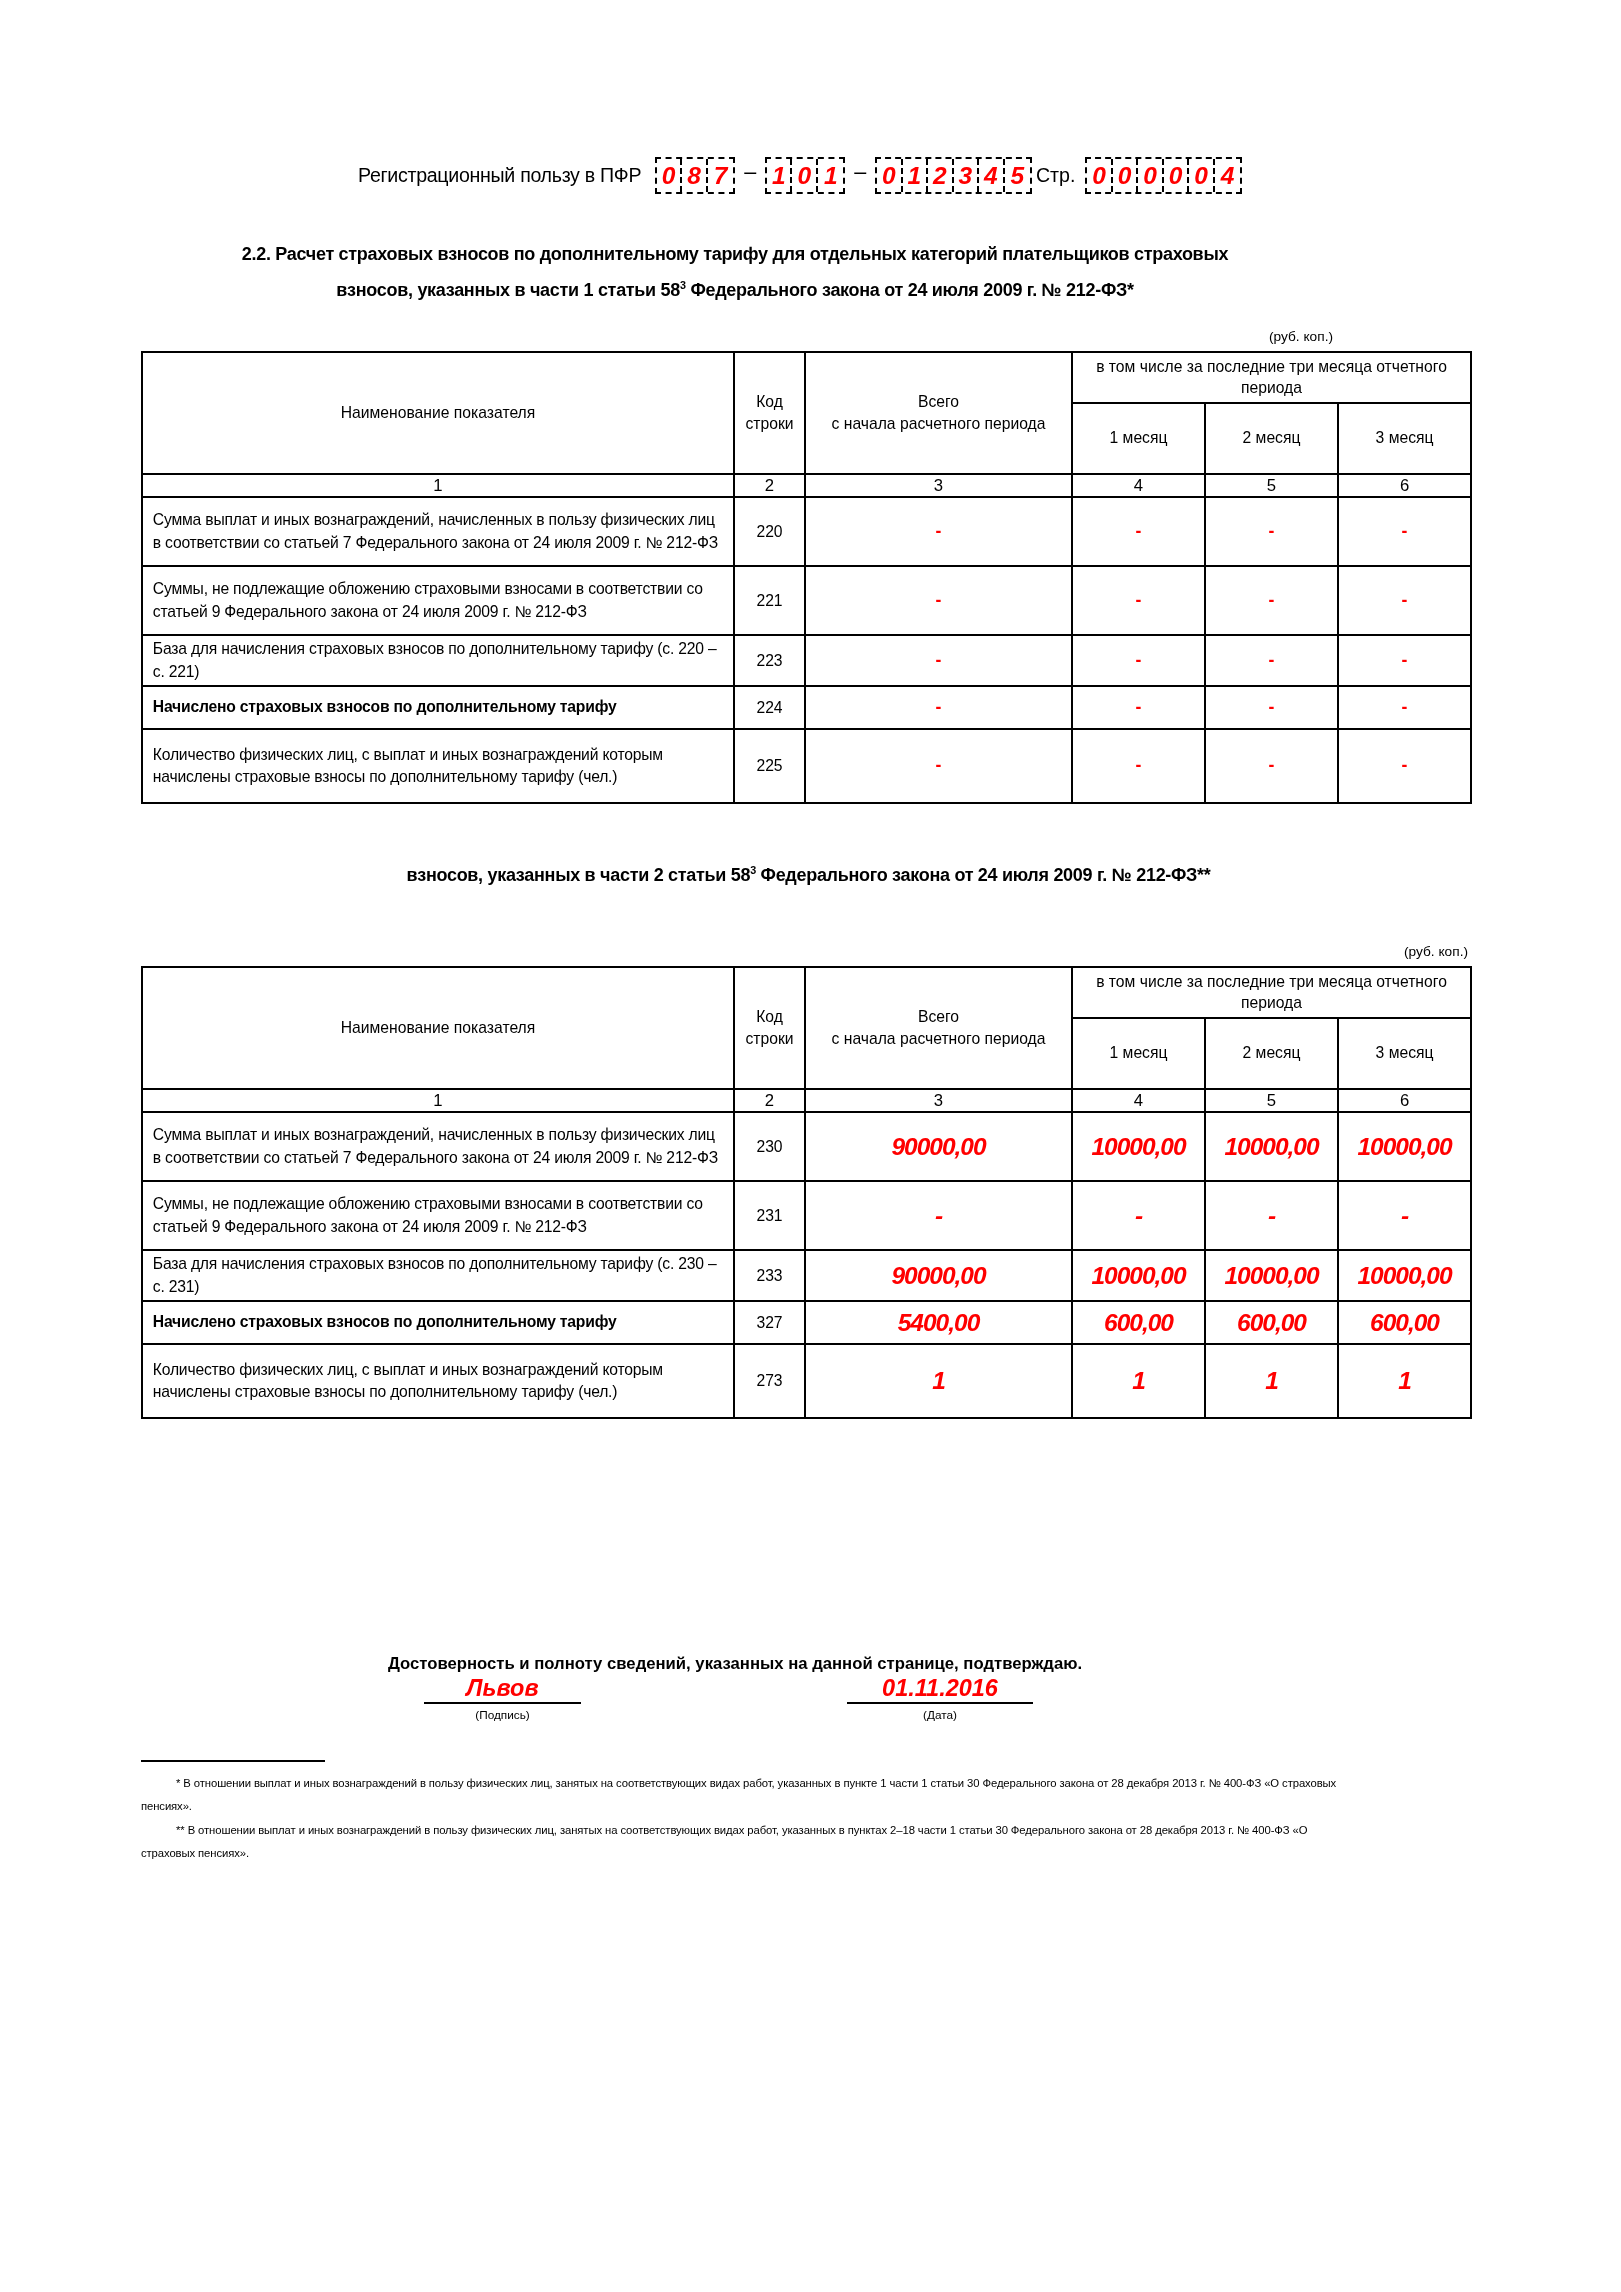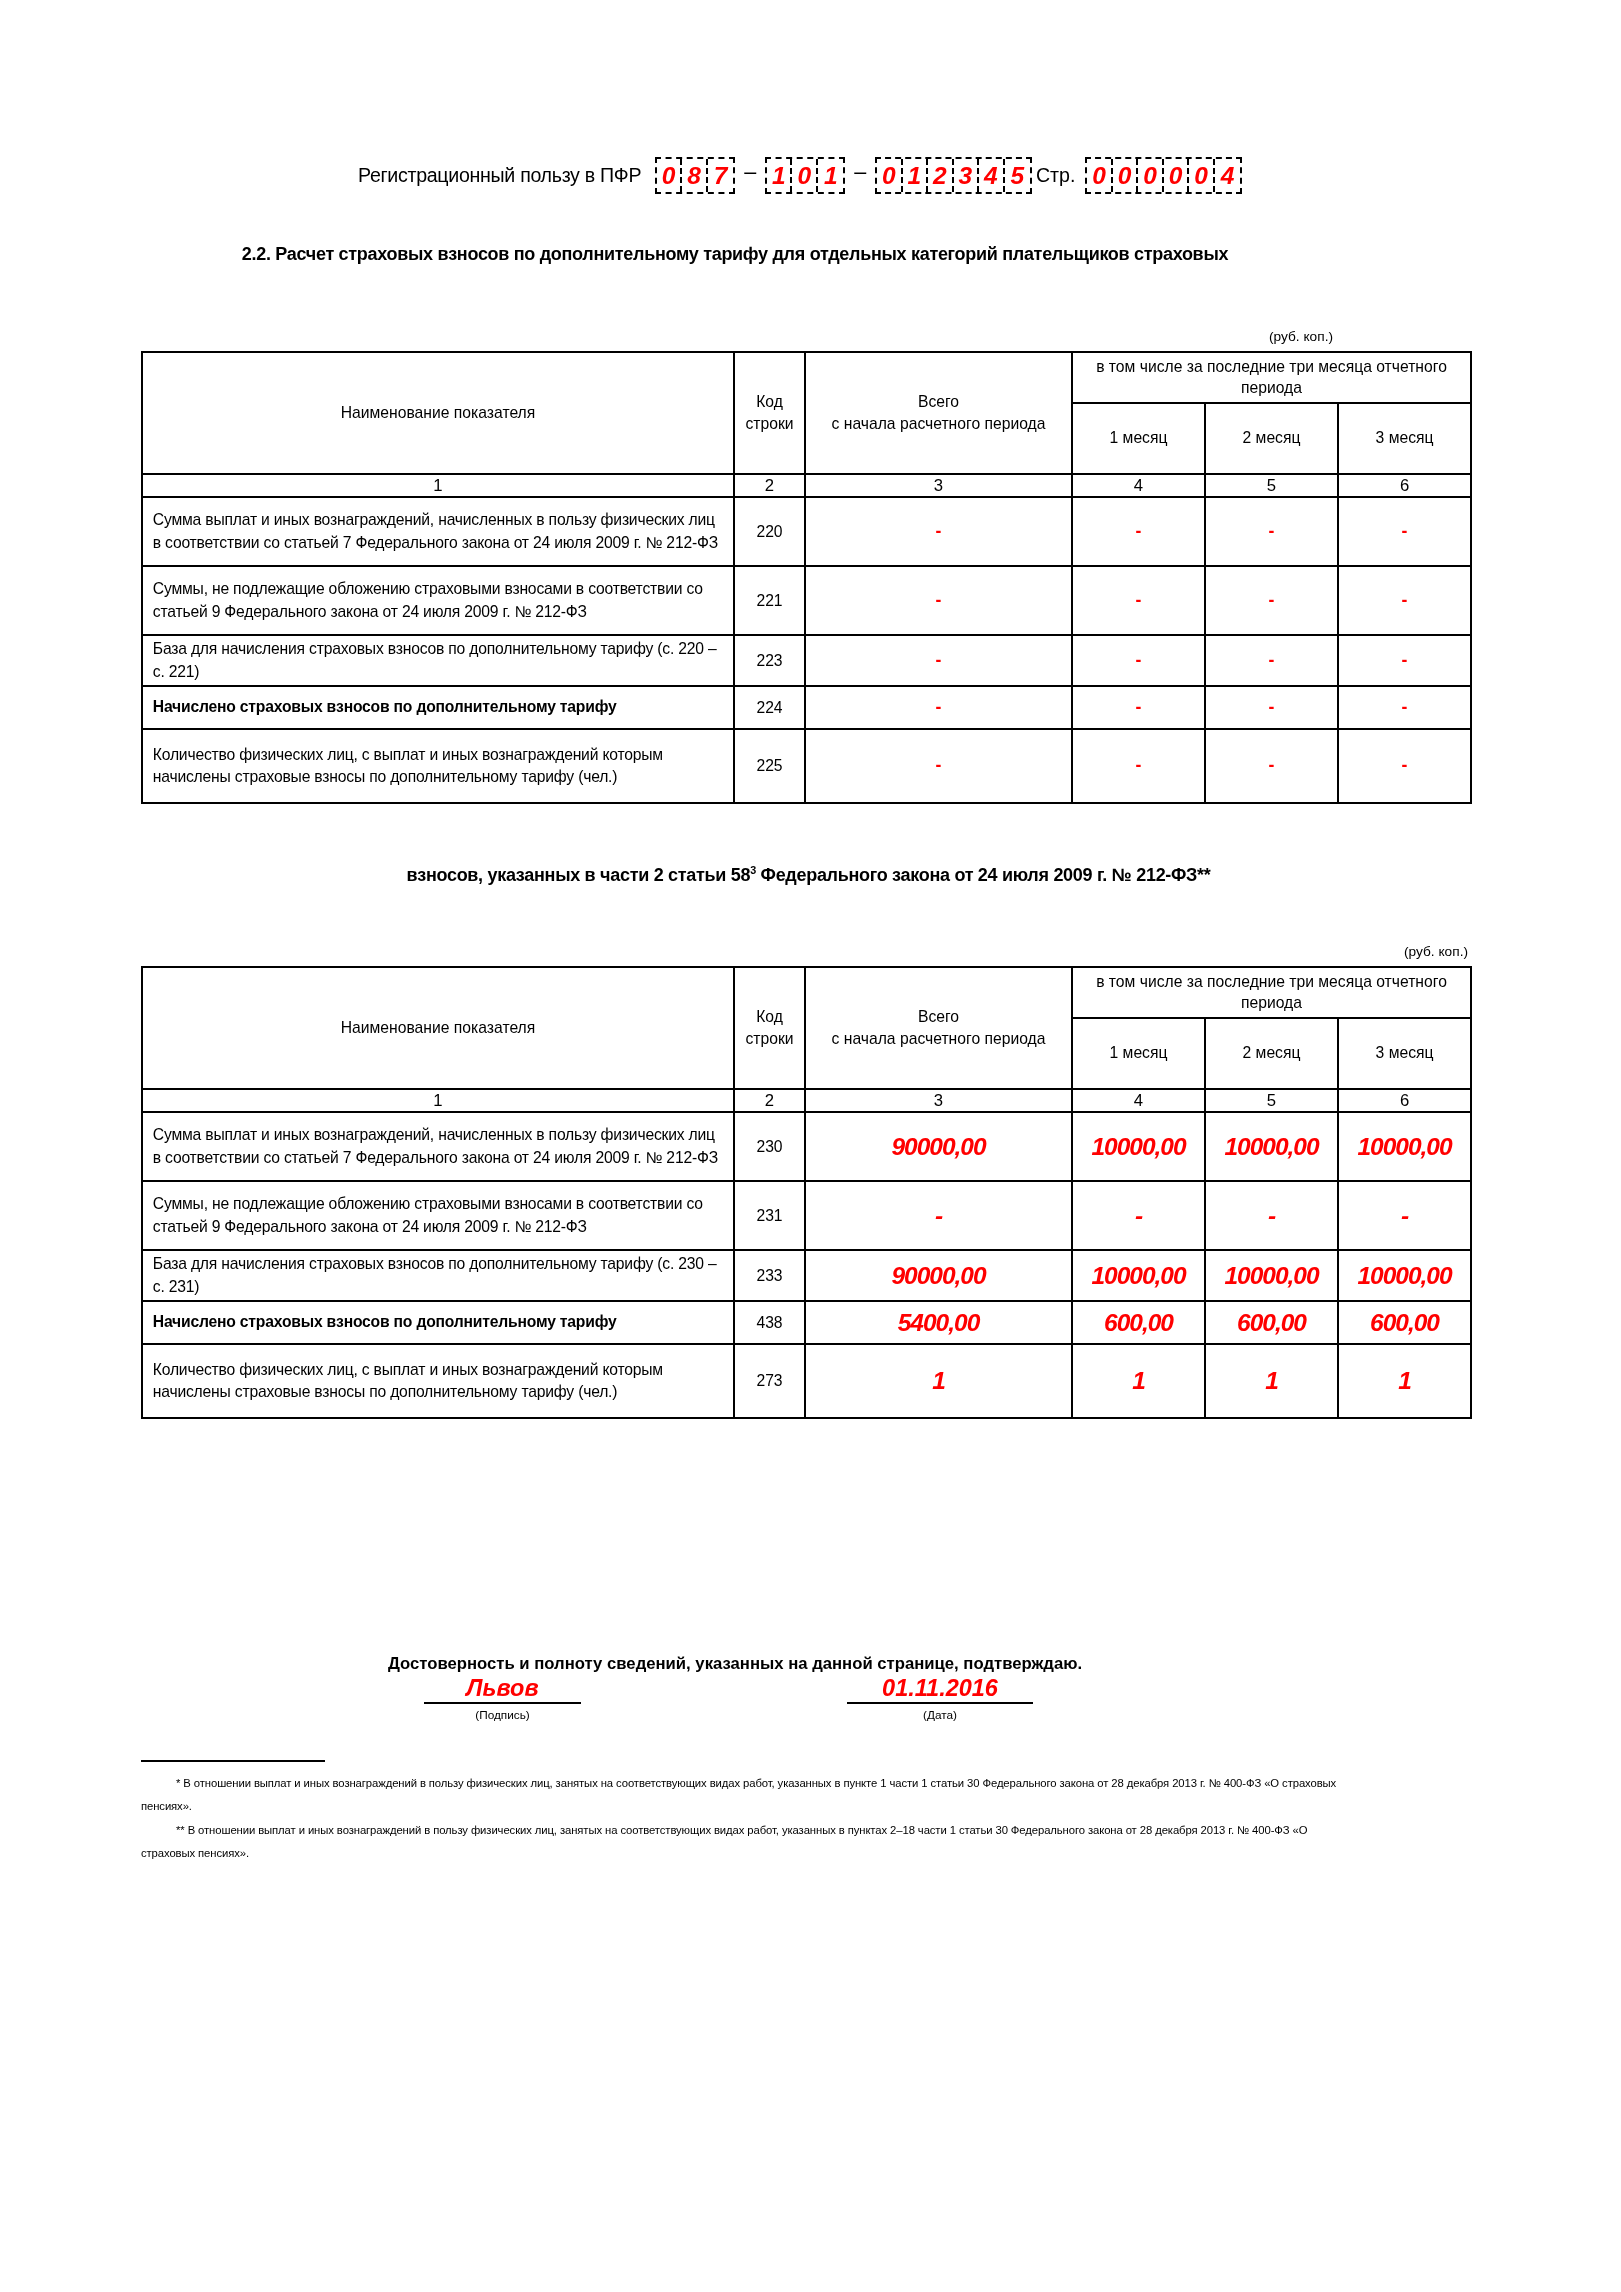--- a/index.html
+++ b/index.html
@@ -71,20 +71,21 @@
     <div class="reg-cell">0</div>
     <div class="reg-cell">0</div>
     <div class="reg-cell">0</div>
     <div class="reg-cell">0</div>
     <div class="reg-cell">4</div>
   </div>
 </div>
 
 <div class="section-title" style="top:239px;">
   <div>2.2. Расчет страховых взносов по дополнительному тарифу для отдельных категорий плательщиков страховых</div>
+  <div><span>взносов, указанных в части 1 статьи 58</span><sup>3</sup><span> Федерального закона от 24 июля 2009 г. № 212-ФЗ*</span></div>
 </div>
 
 <div class="tbl-wrap" style="top:329px;">
   <div class="unit" style="top:0; right:137px;">(руб. коп.)</div>
   <table class="form" style="margin-top:21.6px;">
     <colgroup>
       <col style="width:592px">
         <col style="width:71px">
         <col style="width:267px">
         <col style="width:133px">
@@ -215,21 +216,21 @@
     <tr style="height:49px;">
       <td class="name">База для начисления страховых взносов по дополнительному тарифу (с. 230 – с. 231)</td>
       <td>233</td>
       <td class="val">90000,00</td>
       <td class="val">10000,00</td>
       <td class="val">10000,00</td>
       <td class="val">10000,00</td>
     </tr>
     <tr style="height:43px;">
       <td class="name bold">Начислено страховых взносов по дополнительному тарифу</td>
-      <td>438</td>
+      <td>327</td>
       <td class="val">5400,00</td>
       <td class="val">600,00</td>
       <td class="val">600,00</td>
       <td class="val">600,00</td>
     </tr>
     <tr style="height:74px;">
       <td class="name">Количество физических лиц, с выплат и иных вознаграждений которым начислены страховые взносы по дополнительному тарифу (чел.)</td>
       <td>273</td>
       <td class="val">1</td>
       <td class="val">1</td>

